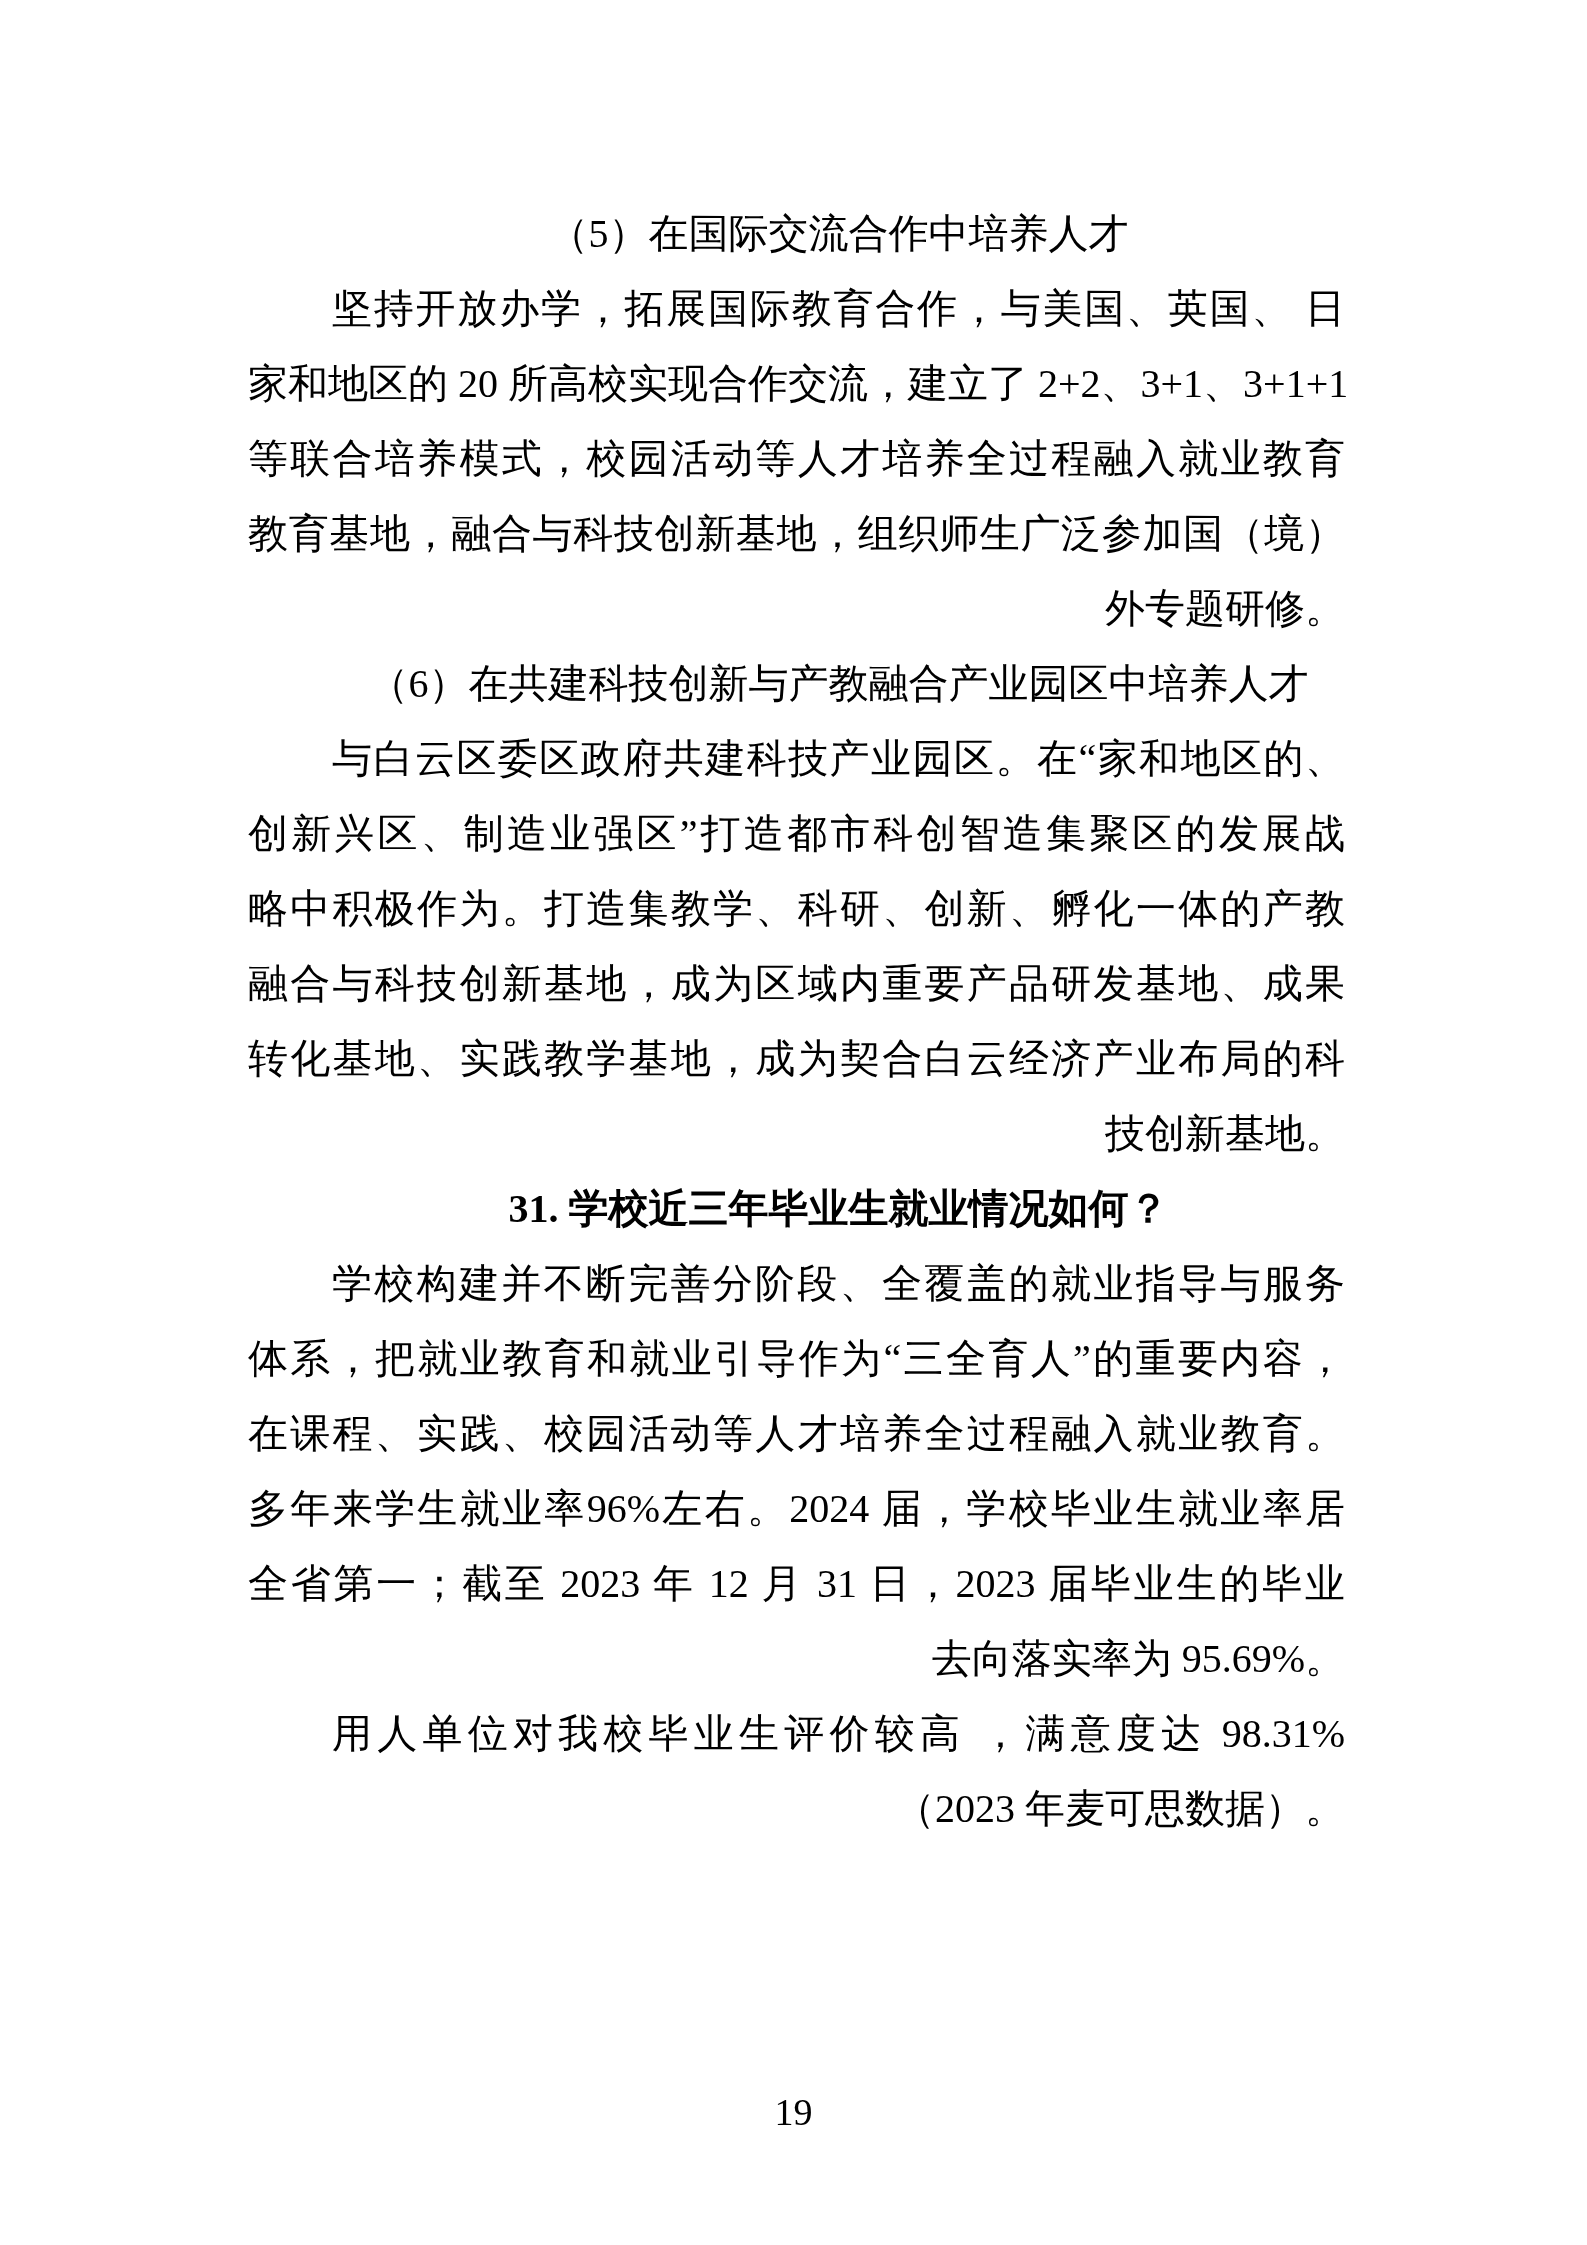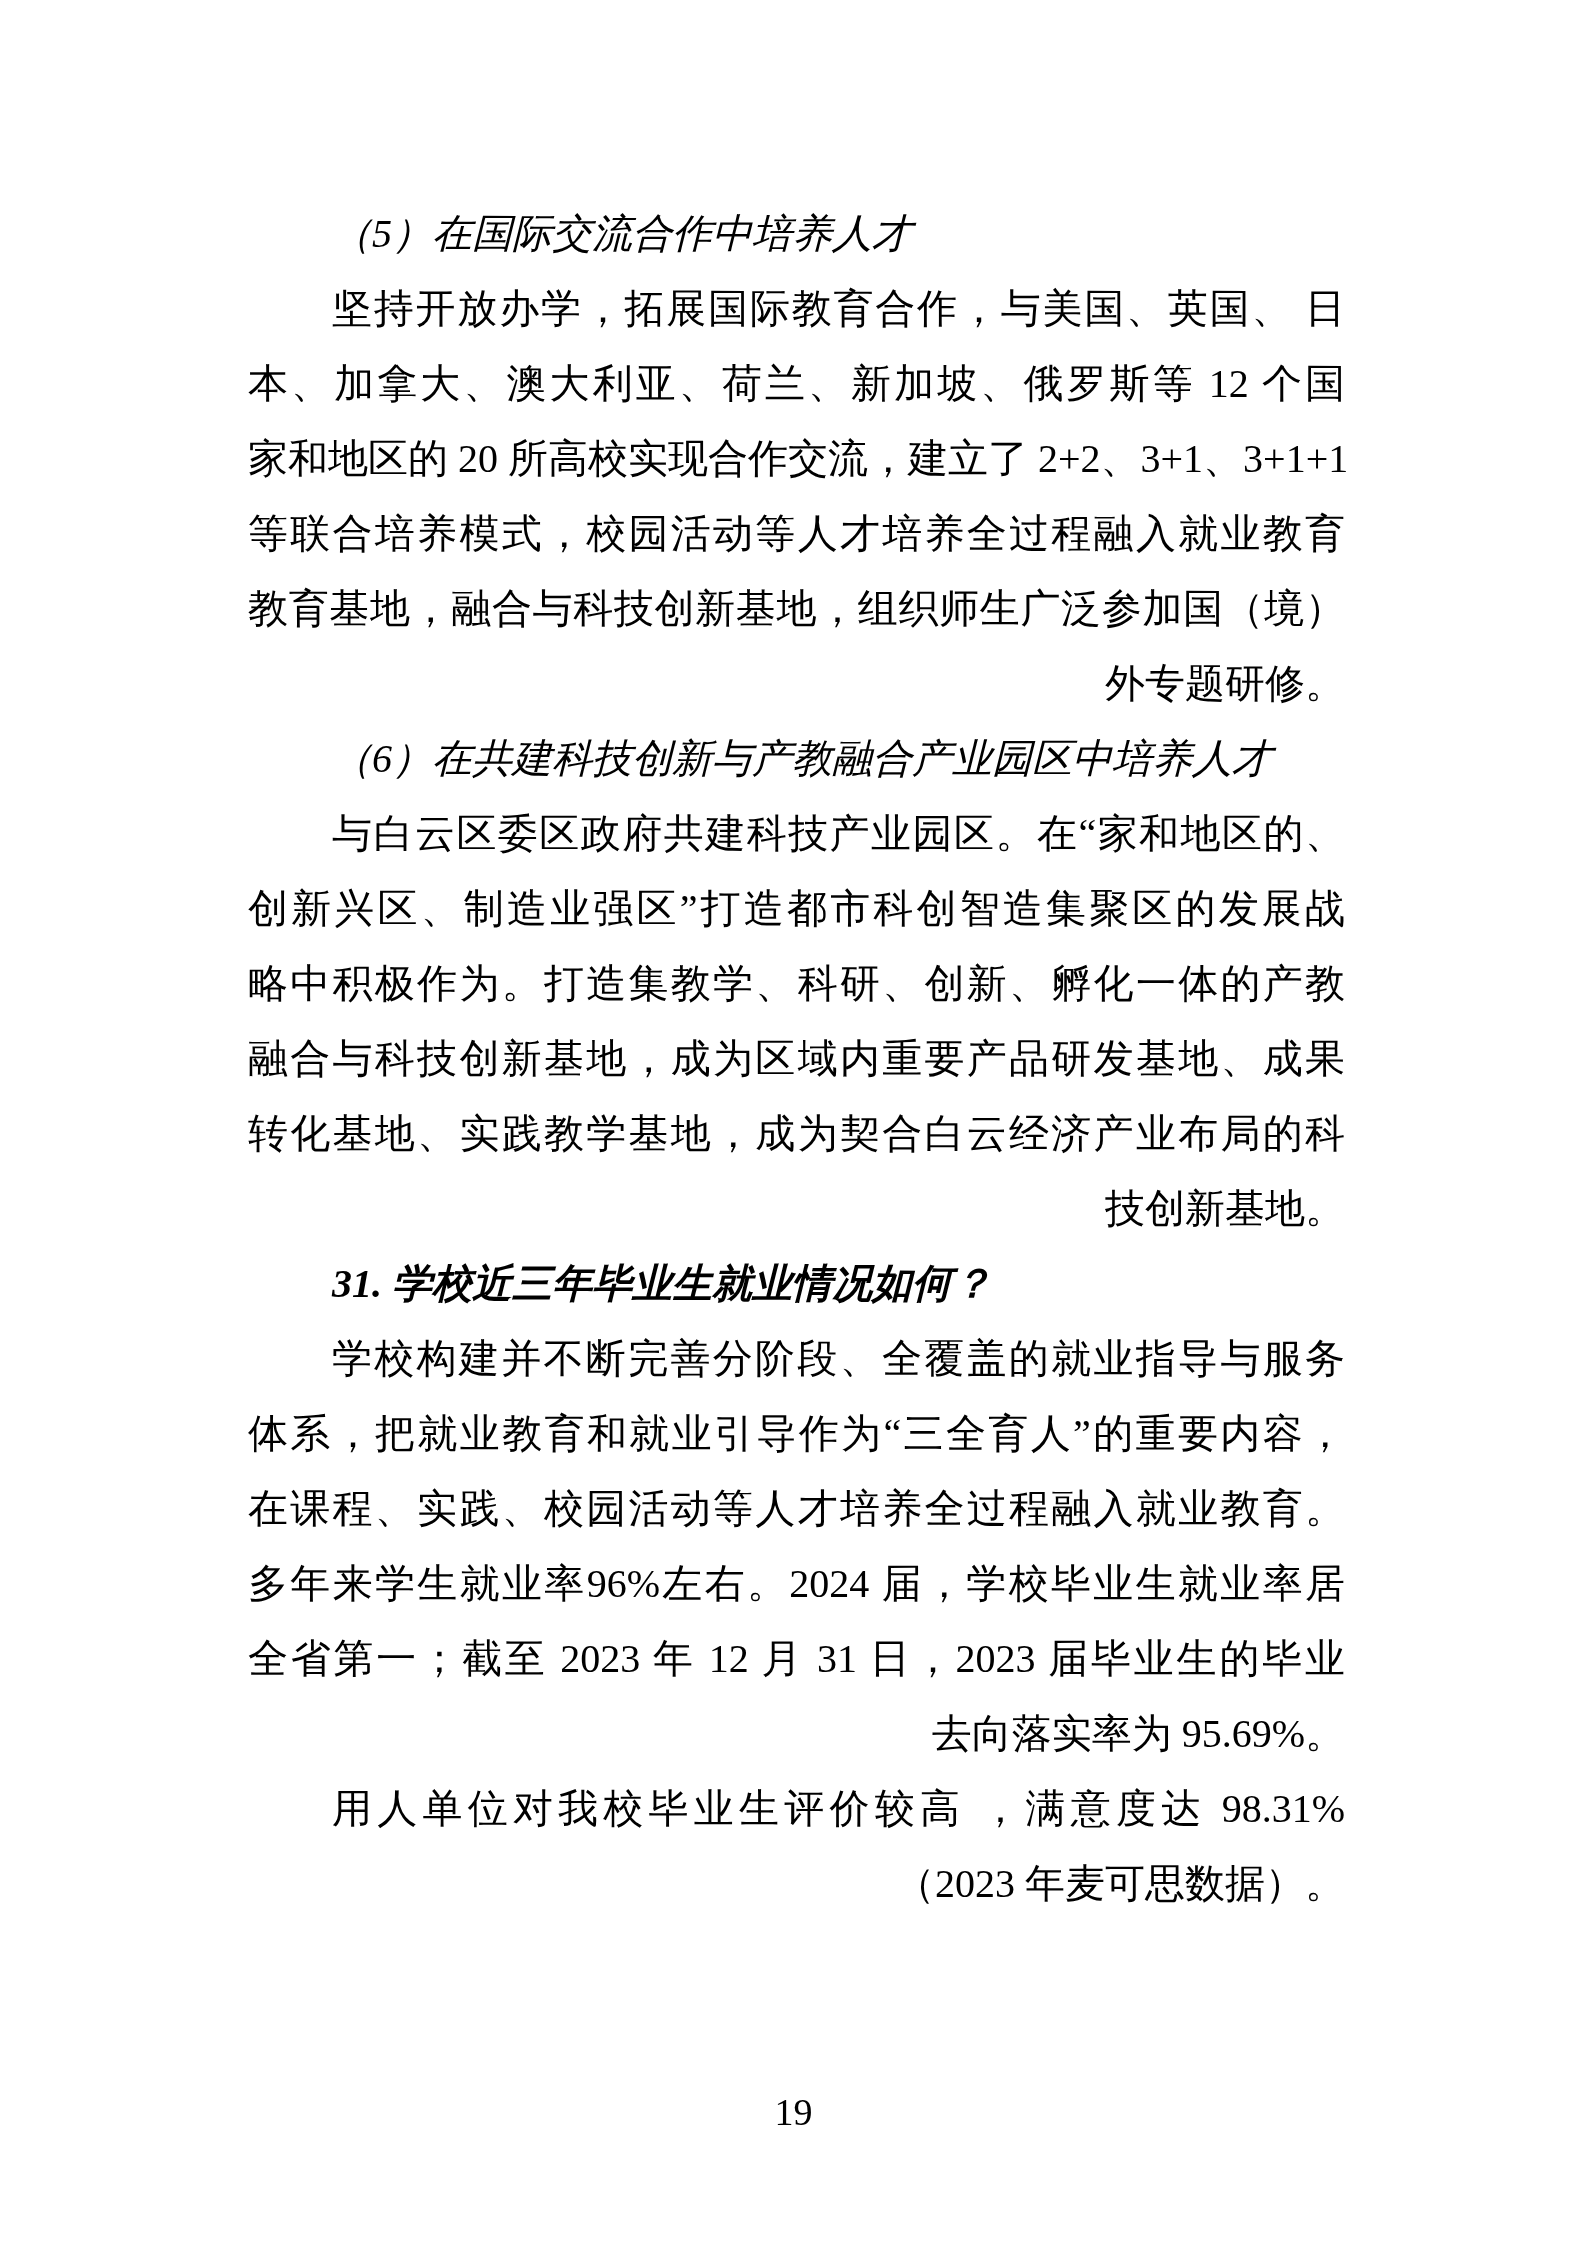--- a/index.html
+++ b/index.html
@@ -33,23 +33,22 @@
     white-space: nowrap;
   }
   .line.first {
     text-indent: 84px;   
   }
   .line.end {
     text-align: right;
     text-align-last: auto;
   }
   .line.heading {
-    text-align: left;
+    text-align: center;
     text-align-last: auto;
-    font-style: italic;
   }
   .line.q {
     font-weight: 700;
   }
   .footer {
     position: absolute;
     top: 2088px;
     left: 0;
     width: 1587px;
     text-align: center;
@@ -57,21 +56,20 @@
     line-height: 48px;
   }
 </style>
 </head>
 <body>
 
 <div class="page">
   <div class="textblock">
       <div class="line heading first end">（5）在国际交流合作中培养人才</div>
       <div class="line first">坚持开放办学，拓展国际教育合作，与美国、英国、 日</div>
-      <div class="line">本、加拿大、澳大利亚、荷兰、新加坡、俄罗斯等 12 个国</div>
       <div class="line">家和地区的 20 所高校实现合作交流，建立了 2+2、3+1、3+1+1</div>
       <div class="line">等联合培养模式，校园活动等人才培养全过程融入就业教育</div>
       <div class="line">教育基地，融合与科技创新基地，组织师生广泛参加国（境）</div>
       <div class="line end">外专题研修。</div>
       <div class="line heading first end">（6）在共建科技创新与产教融合产业园区中培养人才</div>
       <div class="line first">与白云区委区政府共建科技产业园区。在“家和地区的、</div>
       <div class="line">创新兴区、制造业强区”打造都市科创智造集聚区的发展战</div>
       <div class="line">略中积极作为。打造集教学、科研、创新、孵化一体的产教</div>
       <div class="line">融合与科技创新基地，成为区域内重要产品研发基地、成果</div>
       <div class="line">转化基地、实践教学基地，成为契合白云经济产业布局的科</div>

